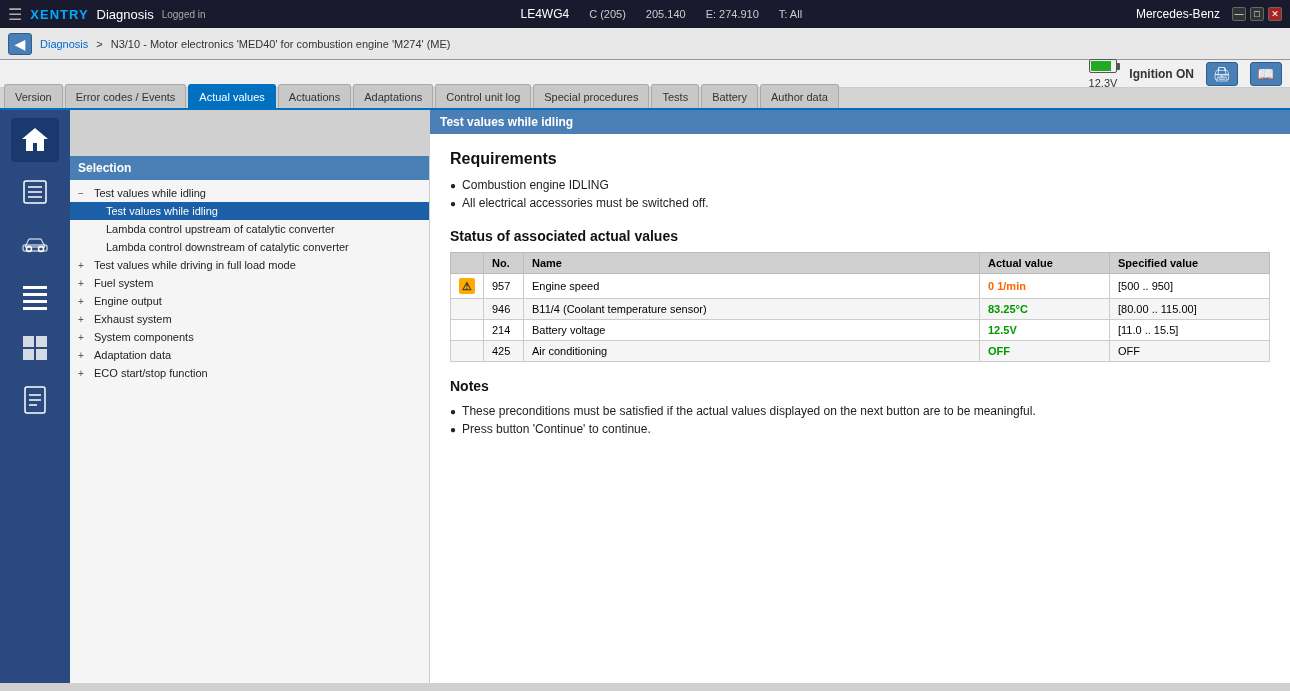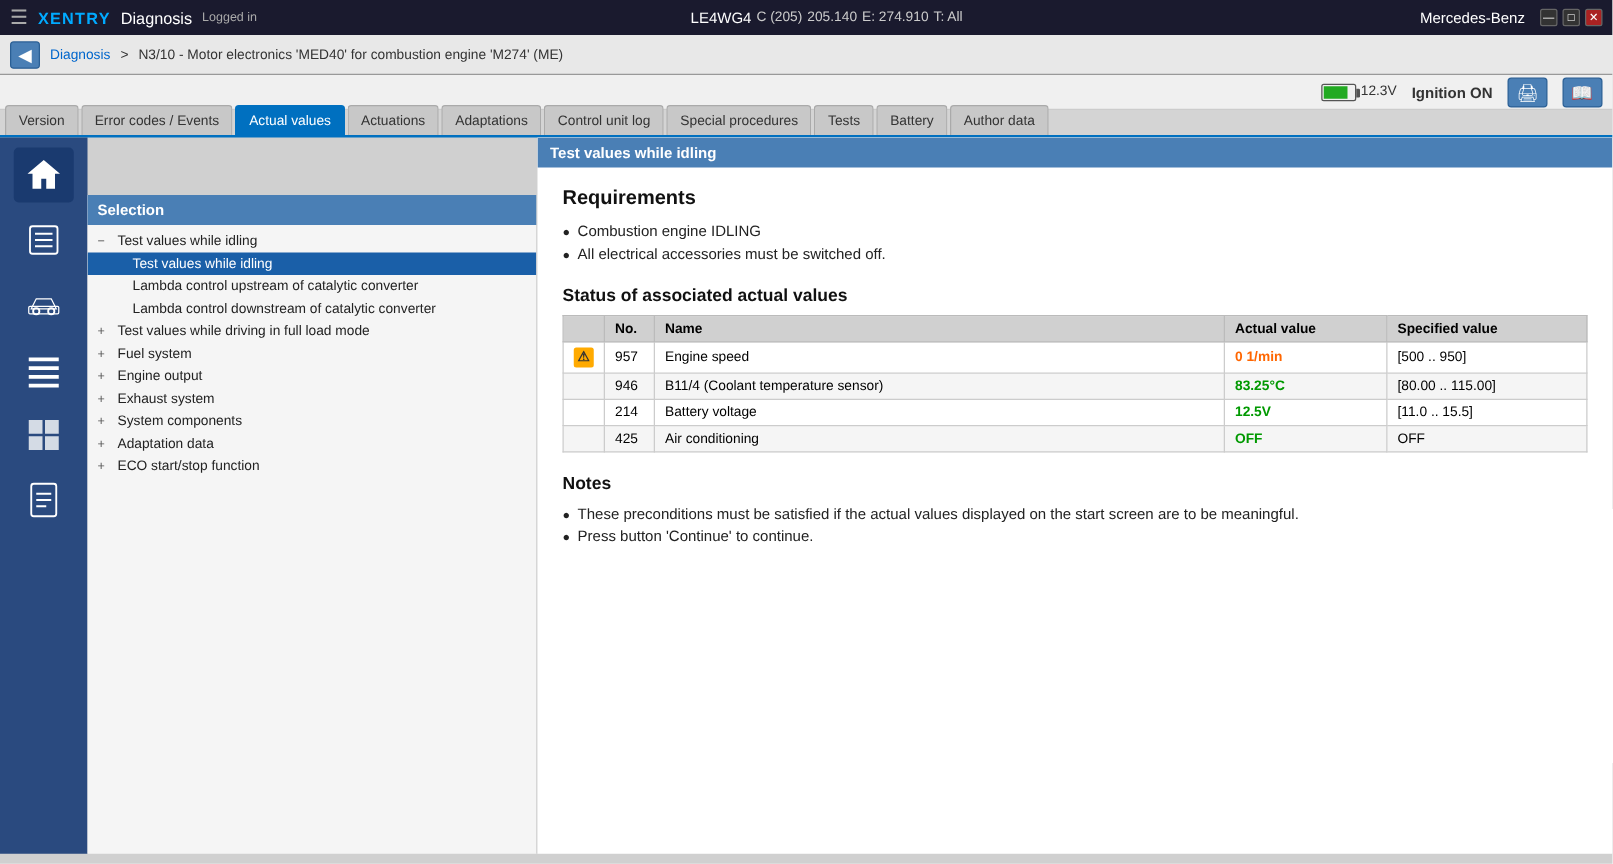--- a/index.html
+++ b/index.html
@@ -11,21 +11,21 @@
       color: white;
       height: 28px;
       display: flex;
       align-items: center;
       padding: 0 8px;
       justify-content: space-between;
     }
     .title-bar-left { display: flex; align-items: center; gap: 8px; }
     .title-bar-brand { color: #00aaff; font-weight: bold; font-size: 13px; letter-spacing: 1px; }
     .title-bar-app { color: white; font-size: 13px; }
-    .title-bar-center { display: flex; align-items: center; gap: 4px; color: #ccc; font-size: 11px; }
+    .title-bar-center { display: flex; align-items: center; gap: 20px; color: #ccc; font-size: 11px; }
     .title-bar-right { display: flex; align-items: center; gap: 12px; }
     .title-bar-controls { display: flex; gap: 4px; }
     .win-btn { width: 14px; height: 14px; border-radius: 2px; border: 1px solid #666; background: #333; cursor: pointer; font-size: 9px; color: white; display: flex; align-items: center; justify-content: center; }
 
     
     .top-nav {
       background: #e8e8e8;
       border-bottom: 1px solid #999;
       height: 32px;
       display: flex;
@@ -51,22 +51,22 @@
       background: #f0f0f0;
       border-bottom: 1px solid #ccc;
       height: 28px;
       display: flex;
       align-items: center;
       justify-content: flex-end;
       padding: 0 8px;
       gap: 12px;
     }
     .battery-indicator {
-      display: flex; align-items: flex-start; gap: 4px;
-      font-size: 11px; color: #333;
+      display: flex; align-items: flex-end; gap: 4px;
+      font-size: 11px; color: #333; flex-direction: column;
     }
     .battery-icon {
       width: 28px; height: 14px; border: 1px solid #555; border-radius: 2px; position: relative; display: flex; align-items: center; padding: 1px;
     }
     .battery-icon::after { content: ''; width: 3px; height: 7px; background: #555; position: absolute; right: -4px; top: 3px; border-radius: 0 1px 1px 0; }
     .battery-fill { background: #22aa22; height: 100%; width: 80%; }
     .ignition-status { font-size: 12px; color: #333; font-weight: bold; }
     .print-btn, .help-btn {
       width: 32px; height: 24px;
       background: #4a7fb5;
@@ -454,20 +454,20 @@
             <td>425</td>
             <td>Air conditioning</td>
             <td><span class="actual-value-green">OFF</span></td>
             <td>OFF</td>
           </tr>
         </tbody>
       </table>
 
       <h3 class="section-title">Notes</h3>
       <ul class="bullet-list">
-        <li>These preconditions must be satisfied if the actual values displayed on the start screen are to be meaningful.</li>
+        <li>These preconditions must be satisfied if the actual values displayed on the next button are to be meaningful.</li>
         <li>Press button 'Continue' to continue.</li>
       </ul>
 
     </div>
   </div>
 
 </div>
 
 </body></html>

